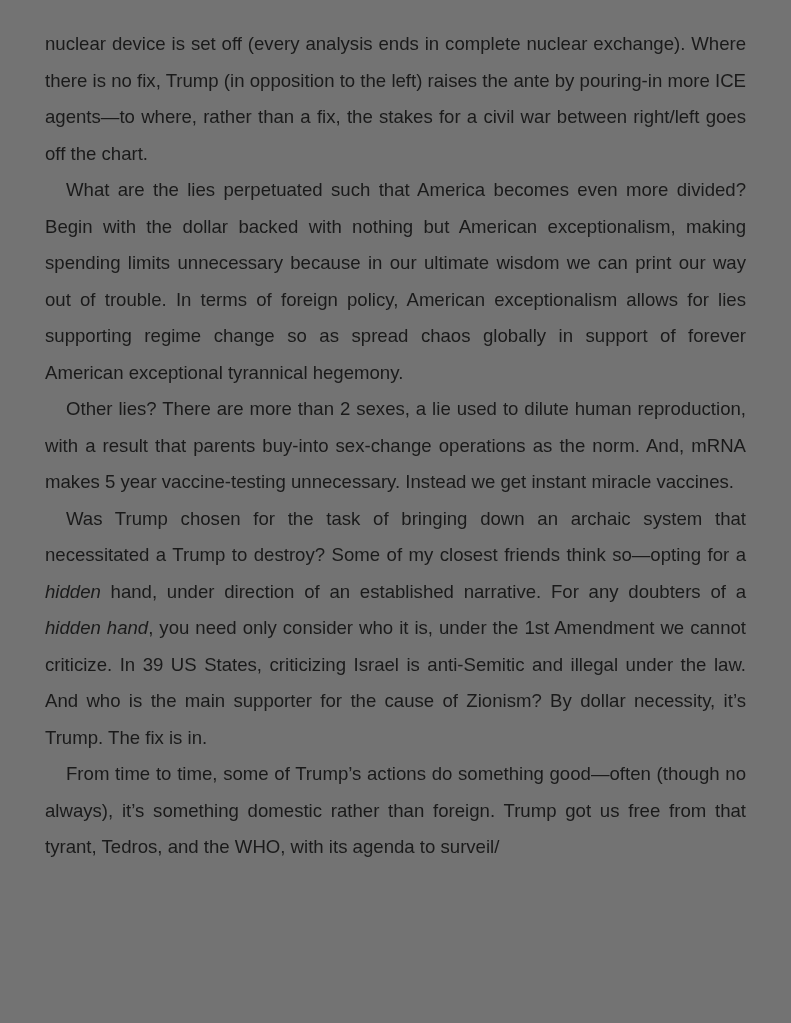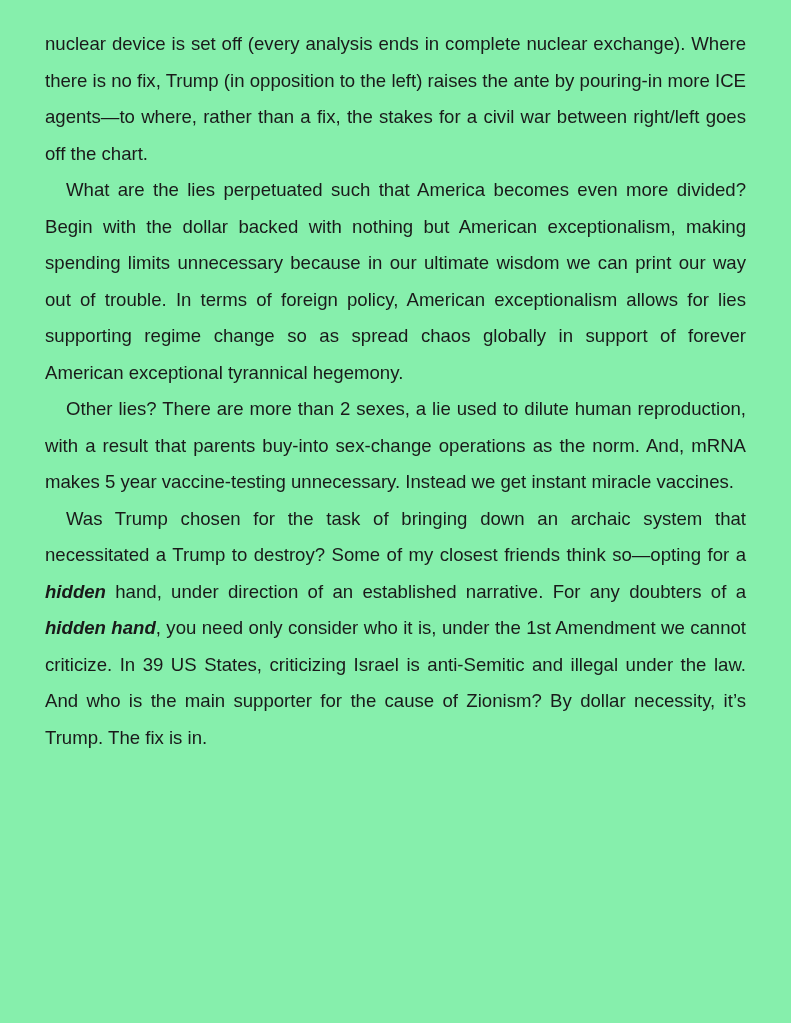--- a/index.html
+++ b/index.html
@@ -5,51 +5,51 @@
   html, body {
     margin: 0;
     padding: 0;
     background: #ffffff;
   }
   .page {
     position: relative;
     width: 791px;
     height: 1023px;
     box-sizing: border-box;
-    background: #86efac;
+    background: #737373;
     padding: 26px 45px 0 45px;
     overflow: hidden;
     font-family: "Liberation Sans", "DejaVu Sans", sans-serif;
     font-size: 18.6px;
     line-height: 36.5px;
     color: #1a1a1a;
     text-align: justify;
     -webkit-font-smoothing: antialiased;
   }
   .page p {
     margin: 0;
     padding: 0;
     text-indent: 21px;
   }
   .page p.continuation {
     text-indent: 0;
   }
   .em {
     font-style: italic;
-    font-weight: bold;
   }
 </style>
 </head>
 <body>
 
 <div class="page">
 
   <p class="continuation"><span>nuclear device is set off (every analysis ends in complete nuclear exchange). Where there is no fix, Trump (in opposition to the left) raises the ante by pouring-in more ICE agents—to where, rather than a fix, the stakes for a civil war between right/left goes off the chart.</span></p>
 
   <p><span>What are the lies perpetuated such that America becomes even more divided? Begin with the dollar backed with nothing but American exceptionalism, making spending limits unnecessary because in our ultimate wisdom we can print our way out of trouble. In terms of foreign policy, American exceptionalism allows for lies supporting regime change so as spread chaos globally in support of forever American exceptional tyrannical hegemony.</span></p>
 
   <p><span>Other lies? There are more than 2 sexes, a lie used to dilute human reproduction, with a result that parents buy-into sex-change operations as the norm. And, mRNA makes 5 year vaccine-testing unnecessary. Instead we get instant miracle vaccines.</span></p>
 
   <p><span>Was Trump chosen for the task of bringing down an archaic system that necessitated a Trump to destroy? Some of my closest friends think so—opting for a </span><span class="em">hidden</span><span> hand, under direction of an established narrative. For any doubters of a </span><span class="em">hidden hand</span><span>, you need only consider who it is, under the 1st Amendment we cannot criticize. In 39 US States, criticizing Israel is anti-Semitic and illegal under the law. And who is the main supporter for the cause of Zionism? By dollar necessity, it’s Trump. The fix is in.</span></p>
 
 
+  <p><span>From time to time, some of Trump’s actions do something good—often (though no always), it’s something domestic rather than foreign. Trump got us free from that tyrant, Tedros, and the WHO, with its agenda to surveil/</span></p>
 
 </div>
 
 </body></html>

